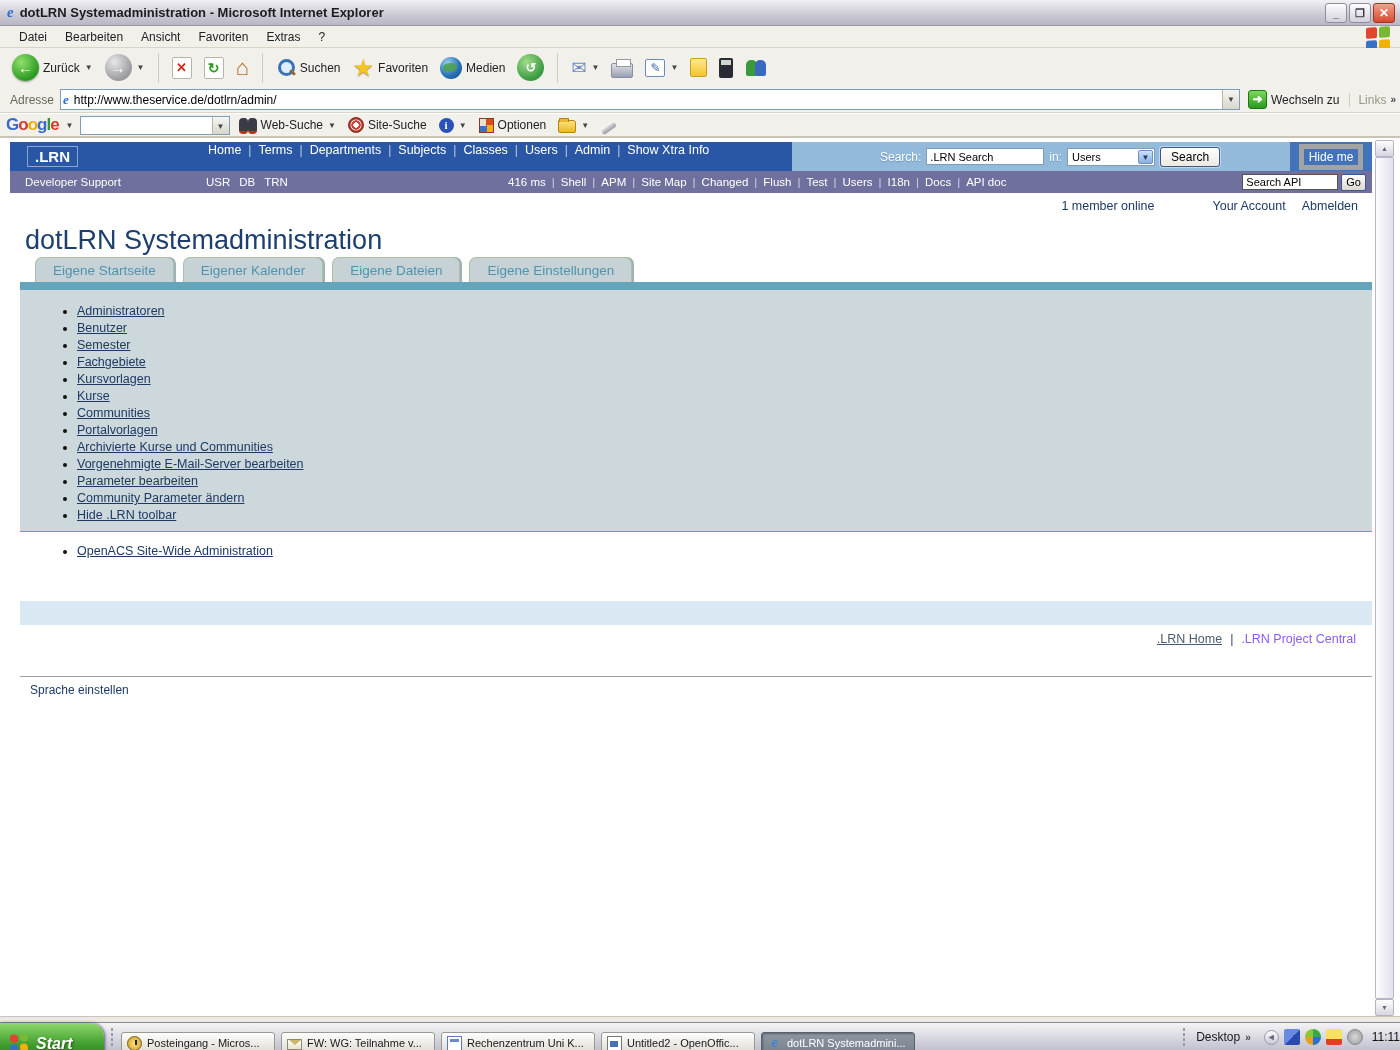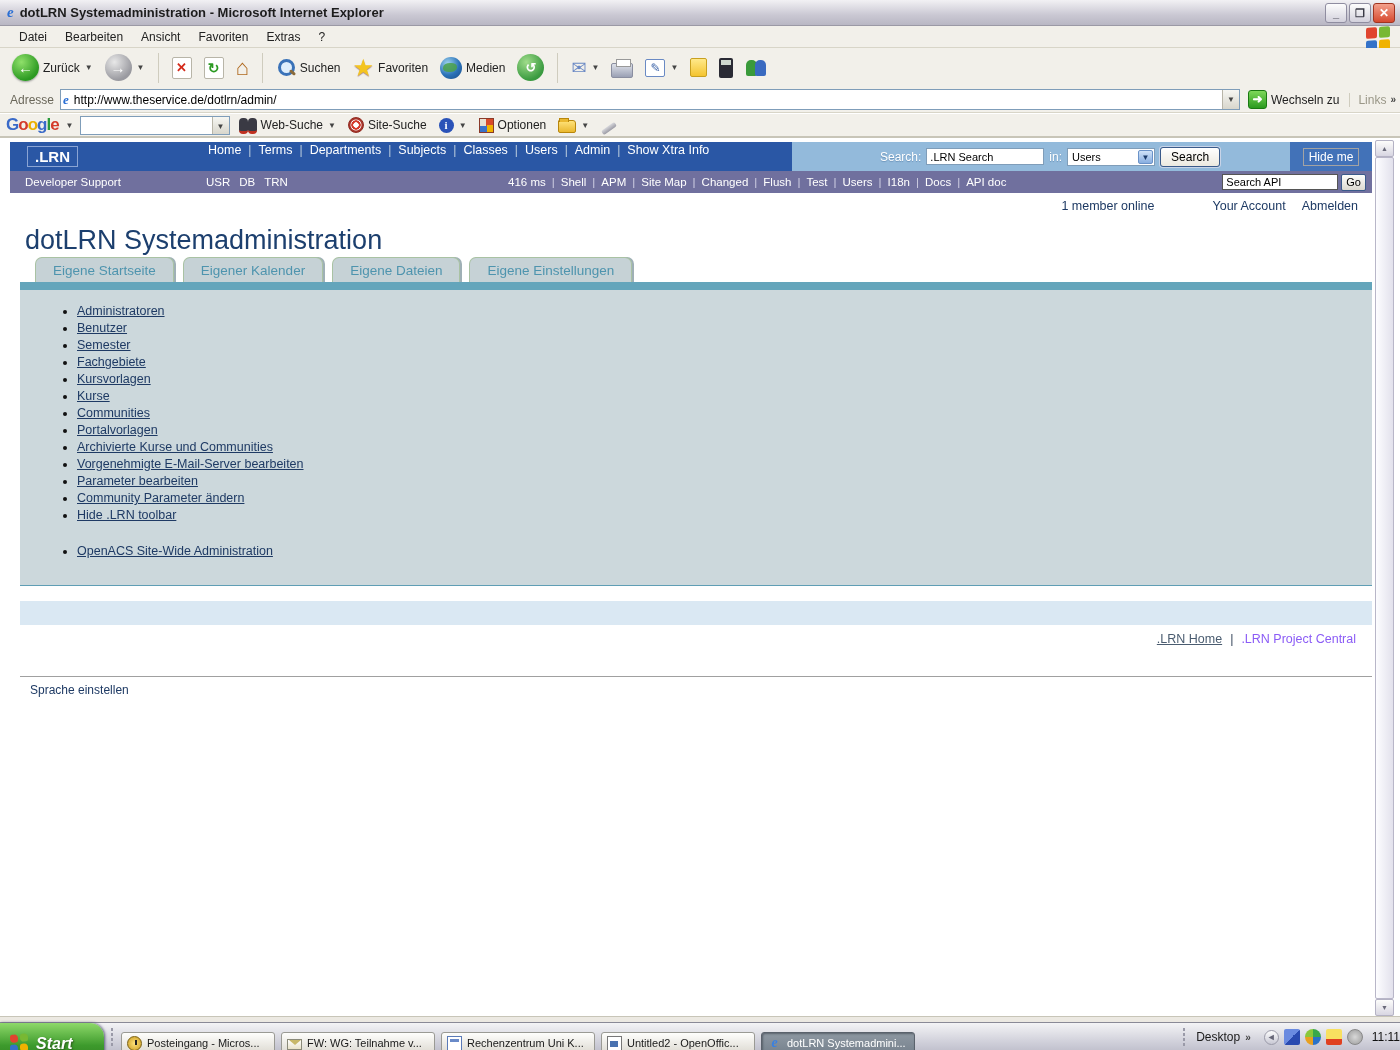--- a/index.html
+++ b/index.html
@@ -124,49 +124,49 @@
     font-family:"Liberation Sans",sans-serif; }
   .xp-select { width:88px; height:18px; background:#fff; border:1px solid #7f9db9; position:relative;
     font-size:11px; line-height:16px; padding-left:4px; color:#000; }
   .xp-select .dd { position:absolute; right:1px; top:1px; width:15px; height:14px;
     background:linear-gradient(#cfe2f8,#88aee0); border:1px solid #6a92c8; border-radius:2px;
     color:#1a3a6a; font-size:8px; text-align:center; line-height:14px; }
   .xp-btn { height:20px; padding:1px 10px; font-size:12px; background:linear-gradient(#ffffff,#ece9e0);
     border:1px solid #3a5a8a; border-radius:3px; box-shadow:0 0 0 1px #c8d4e8; color:#000; }
   .hide-me { position:absolute; right:0; top:0; width:82px; height:29px; background:#4272b8;
     display:flex; align-items:center; justify-content:center; }
-  .hide-me span { color:#fff; font-size:12px; border:1px solid #a3a3a3; padding:1px 5px; }
+  .hide-me span { color:#fff; font-size:12px; border:5px solid #a3a3a3; padding:1px 5px; }
 
   .devbar { position:absolute; top:31px; left:10px; right:28px; height:22px; background:#70709e;
     color:#fff; font-size:11.5px; display:flex; align-items:center; }
   .dev-title { position:absolute; left:15px; }
   .dev-flags { position:absolute; left:196px; display:flex; gap:9px; }
   .dev-links { position:absolute; left:498px; display:flex; gap:6px; align-items:center; }
   .dev-links a { color:#fff; text-decoration:none; }
   .dev-sep { color:#d0d0e4; }
   .dev-right { position:absolute; right:6px; display:flex; gap:3px; align-items:center; }
-  .dev-right input { width:116px; height:16px; border:1px solid #555; font-size:11px; padding:1px 3px;
+  .dev-right input { width:96px; height:16px; border:1px solid #555; font-size:11px; padding:1px 3px;
     font-family:"Liberation Sans",sans-serif; }
   .go-small { height:17px; padding:0 4px; font-size:11px; background:linear-gradient(#fdfdfb,#dcd9d0);
     border:1px solid #3a5a8a; border-radius:2px; }
 
   .session { position:absolute; top:55px; left:10px; right:28px; height:22px; background:#fff;
     display:flex; justify-content:flex-end; align-items:center; color:#1e3a64; font-size:12.5px; }
   .session .online { margin-right:58px; }
   .session .acct { margin-right:16px; }
   .session .logout { margin-right:14px; }
 
   .page-title { position:absolute; left:25px; top:85px; font-size:27px; color:#1c3f6e; letter-spacing:0; }
 
   .tabs { position:absolute; left:35px; top:117px; height:25px; display:flex; gap:9px; }
   .tab { height:25px; padding:0 17px; background:#c6d2d6; border:1px solid #a9c2a3; border-bottom:none;
     border-radius:7px 7px 0 0; font-size:13.5px; color:#4e94ae; display:flex; align-items:center;
     box-shadow:2px 0 0 #9fb0b6; }
   .tealbar { position:absolute; left:20px; right:28px; top:142px; height:8px; background:#64a5bb; }
-  .contentbox { position:absolute; left:20px; right:28px; top:150px; height:296px; background:#ccd8dc;
+  .contentbox { position:absolute; left:20px; right:28px; top:150px; height:242px; background:#ccd8dc;
     border-bottom:1px solid #5f9eb5; }
   .contentbox ul { margin:13px 0 0 57px; list-style:disc; color:#111; }
   .contentbox li { font-size:12.5px; line-height:17px; }
   .contentbox a { color:#1e3a64; }
   .ul-extra { margin-top:2px !important; }
   .ul-extra li { padding-top:17px; }
   .stripe { position:absolute; left:20px; right:28px; top:461px; height:24px; background:#dae8f3; }
 
   .lrn-footer { position:absolute; right:44px; top:492px; font-size:12.5px; color:#3c4c60;
     display:flex; gap:8px; align-items:center; }

